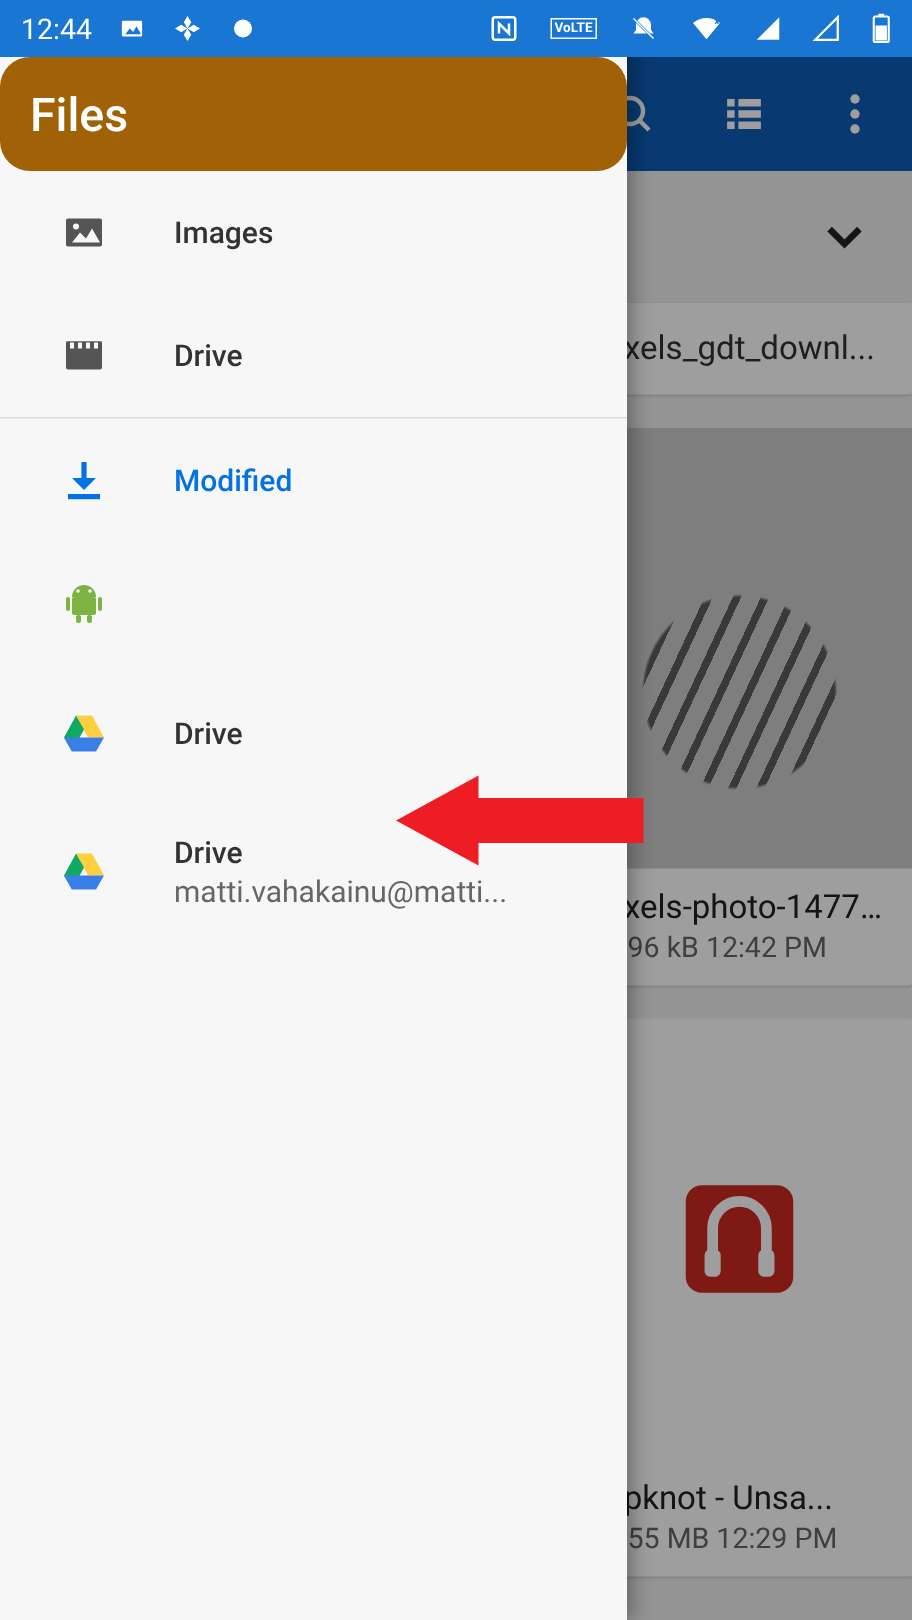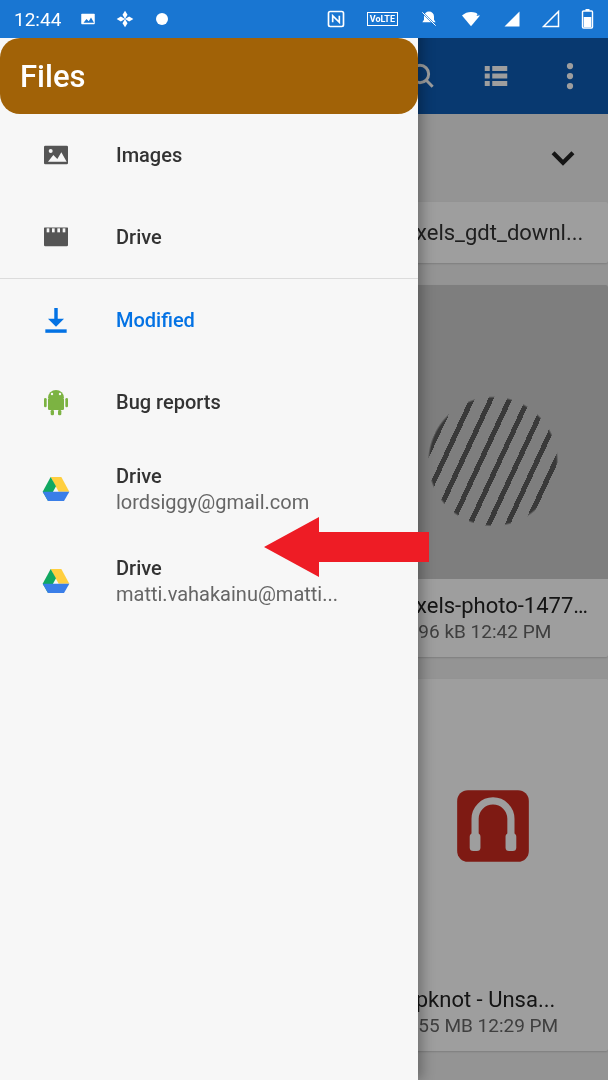--- a/index.html
+++ b/index.html
@@ -197,33 +197,31 @@
             <path d="M6 9a6 6 0 0 1 12 0v0H6z"></path>
             <rect x="6" y="9" width="12" height="9" rx="1"></rect>
             <rect x="3" y="9" width="2" height="7" rx="1"></rect>
             <rect x="19" y="9" width="2" height="7" rx="1"></rect>
             <rect x="8" y="18" width="2.5" height="4" rx="1"></rect>
             <rect x="13.5" y="18" width="2.5" height="4" rx="1"></rect>
             <circle cx="9" cy="6" r="0.9" fill="#f7f7f7"></circle>
             <circle cx="15" cy="6" r="0.9" fill="#f7f7f7"></circle>
           </svg>
       </span>
-      <span class="label">Bug reports</span>
     </div>
     <div class="drawer-item two-line">
       <span class="icon">
         <svg width="32" height="32" viewBox="0 0 24 24">
             <polygon points="8,3 16,3 22,14 14,14" fill="#ffcf3f"></polygon>
             <polygon points="2,14 8,3 12,10 6,21" fill="#11a861"></polygon>
             <polygon points="2,14 22,14 18,21 6,21" fill="#3a7ee8"></polygon>
           </svg>
       </span>
       <div class="text-col">
         <span class="label">Drive</span>
-        <span class="sub">lordsiggy@gmail.com</span>
       </div>
     </div>
     <div class="drawer-item two-line">
       <span class="icon">
         <svg width="32" height="32" viewBox="0 0 24 24">
             <polygon points="8,3 16,3 22,14 14,14" fill="#ffcf3f"></polygon>
             <polygon points="2,14 8,3 12,10 6,21" fill="#11a861"></polygon>
             <polygon points="2,14 22,14 18,21 6,21" fill="#3a7ee8"></polygon>
           </svg>
       </span>

